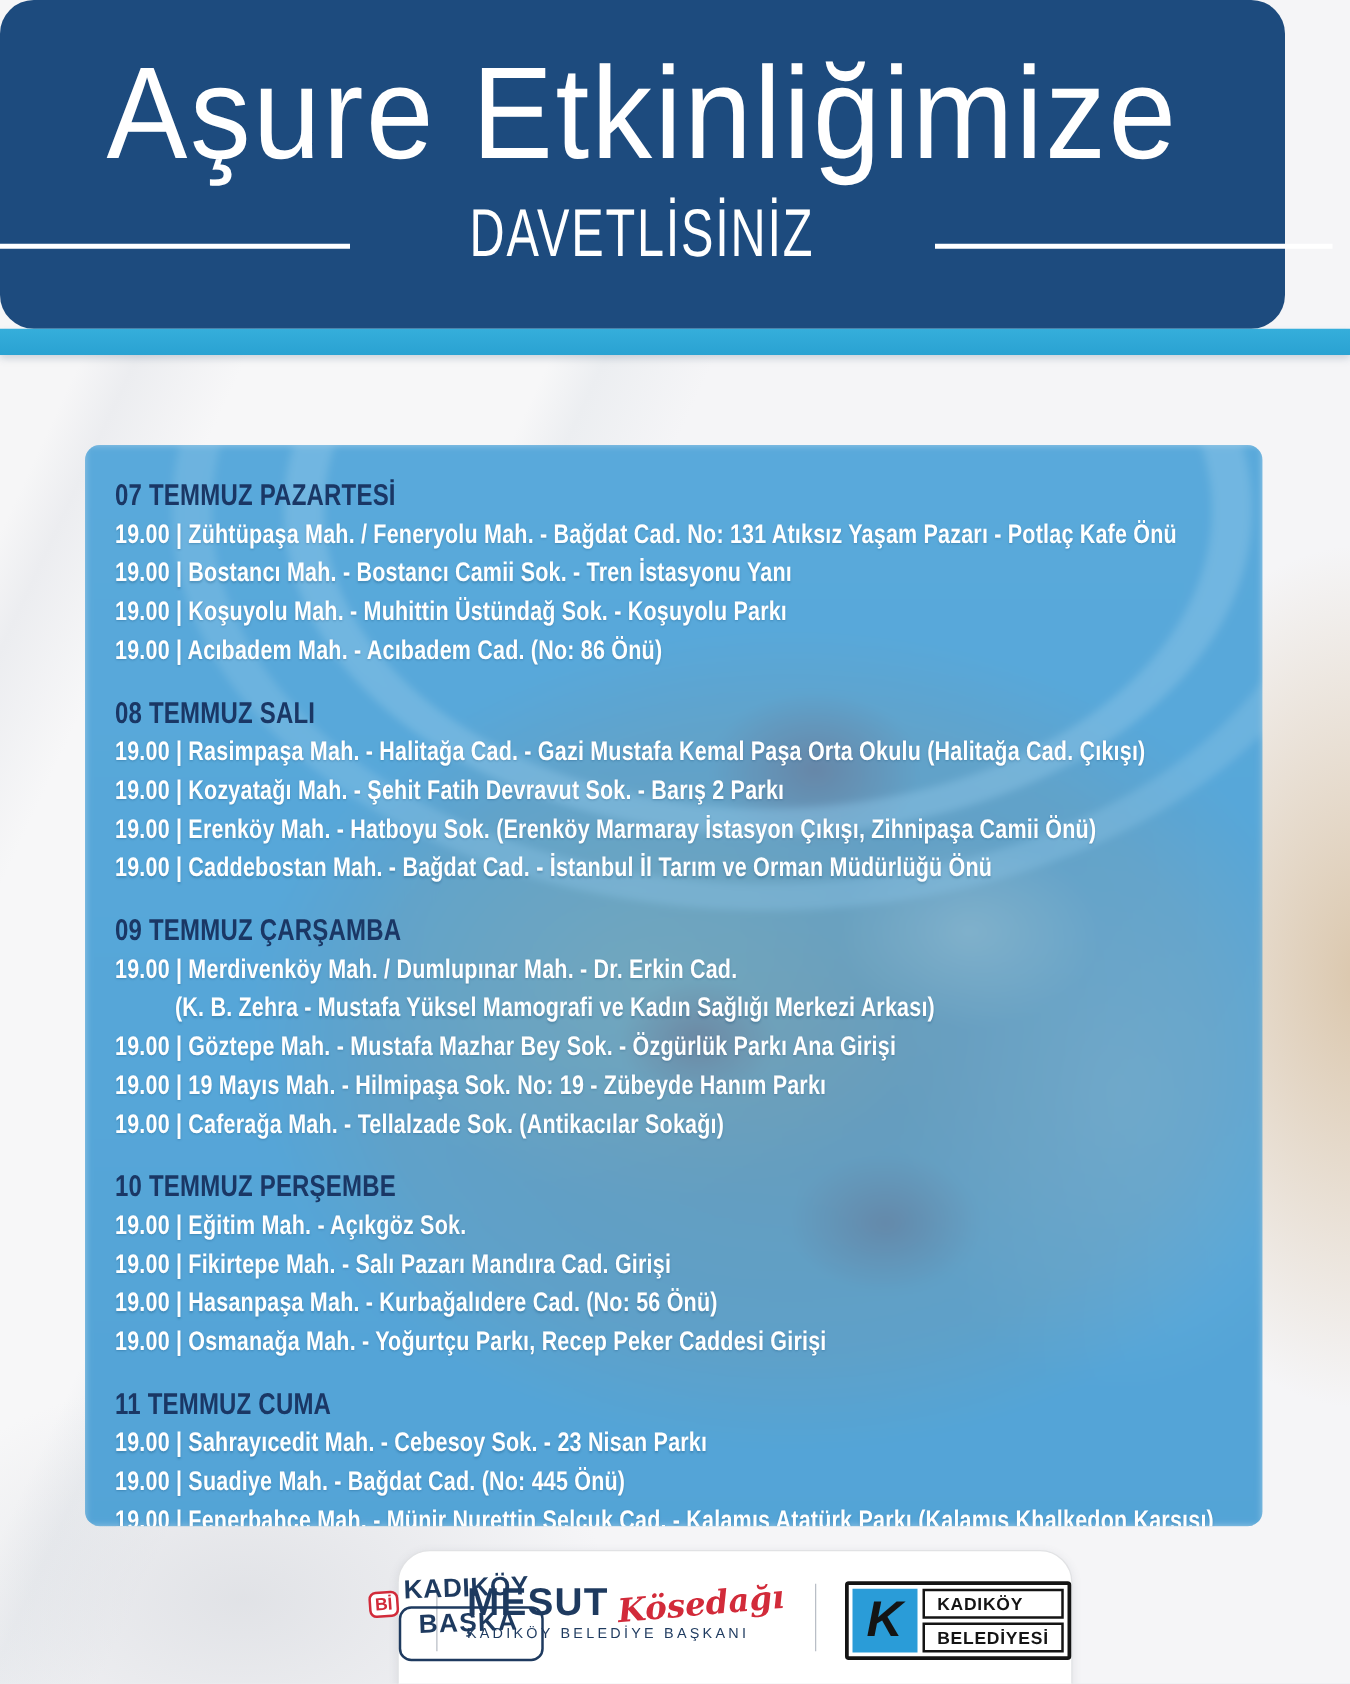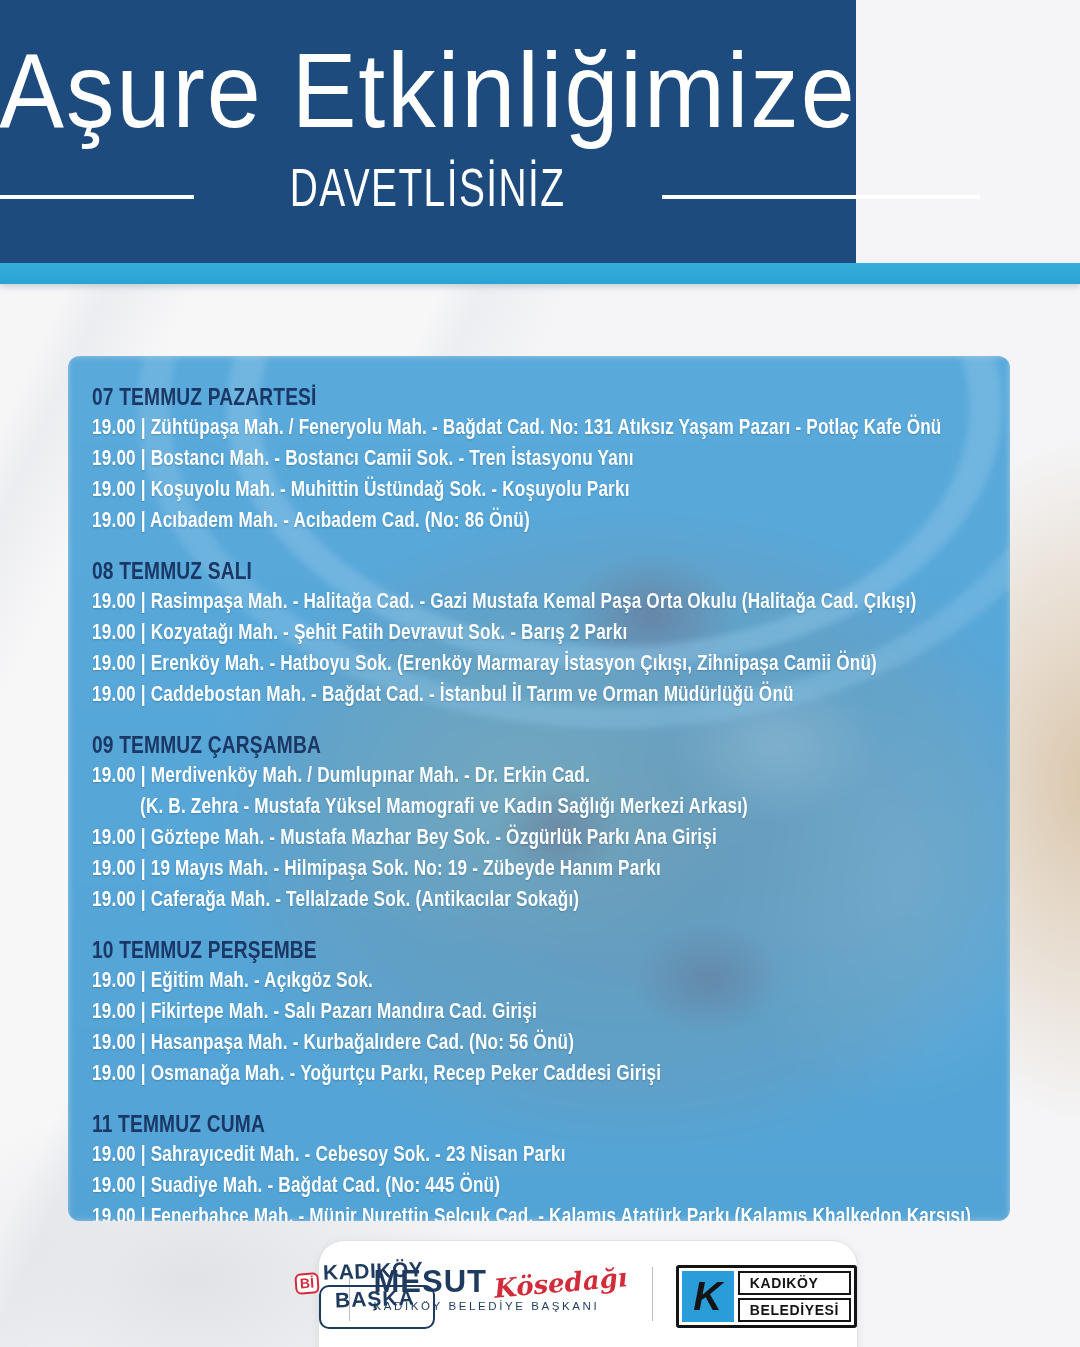--- a/index.html
+++ b/index.html
@@ -12,23 +12,23 @@
     width:1080px;height:1347px;
     overflow:hidden;
     background:
       radial-gradient(ellipse 300px 480px at 101% 58%, rgba(217,196,168,.95), rgba(217,196,168,0) 72%),
       radial-gradient(ellipse 420px 260px at 18% 95%, rgba(205,208,214,.5), rgba(205,208,214,0) 70%),
       linear-gradient(115deg, #f6f6f7 0 180px, #ecedf0 220px, #f7f7f8 300px 520px, #eceef1 560px, #f5f5f7 640px 100%),
       #f4f4f6;
   }
   
   .header{
-    position:absolute;left:0;top:0;width:856px;height:263px;
+    position:absolute;left:0;top:0;width:1028px;height:263px;
     background:#1d4b7e;
-    display:flex;flex-direction:column;align-items:center;
+    display:flex;flex-direction:column;align-items:center;border-radius:27px;
   }
   .accent-strip{
     position:absolute;left:0;top:263px;width:1080px;height:21px;
     background:linear-gradient(180deg,#35aedb,#2aa2d2);
     box-shadow:0 3px 6px rgba(120,140,160,.35);
   }
   .title{
     margin-top:34px;
     color:#ffffff;
     font-size:97px;

